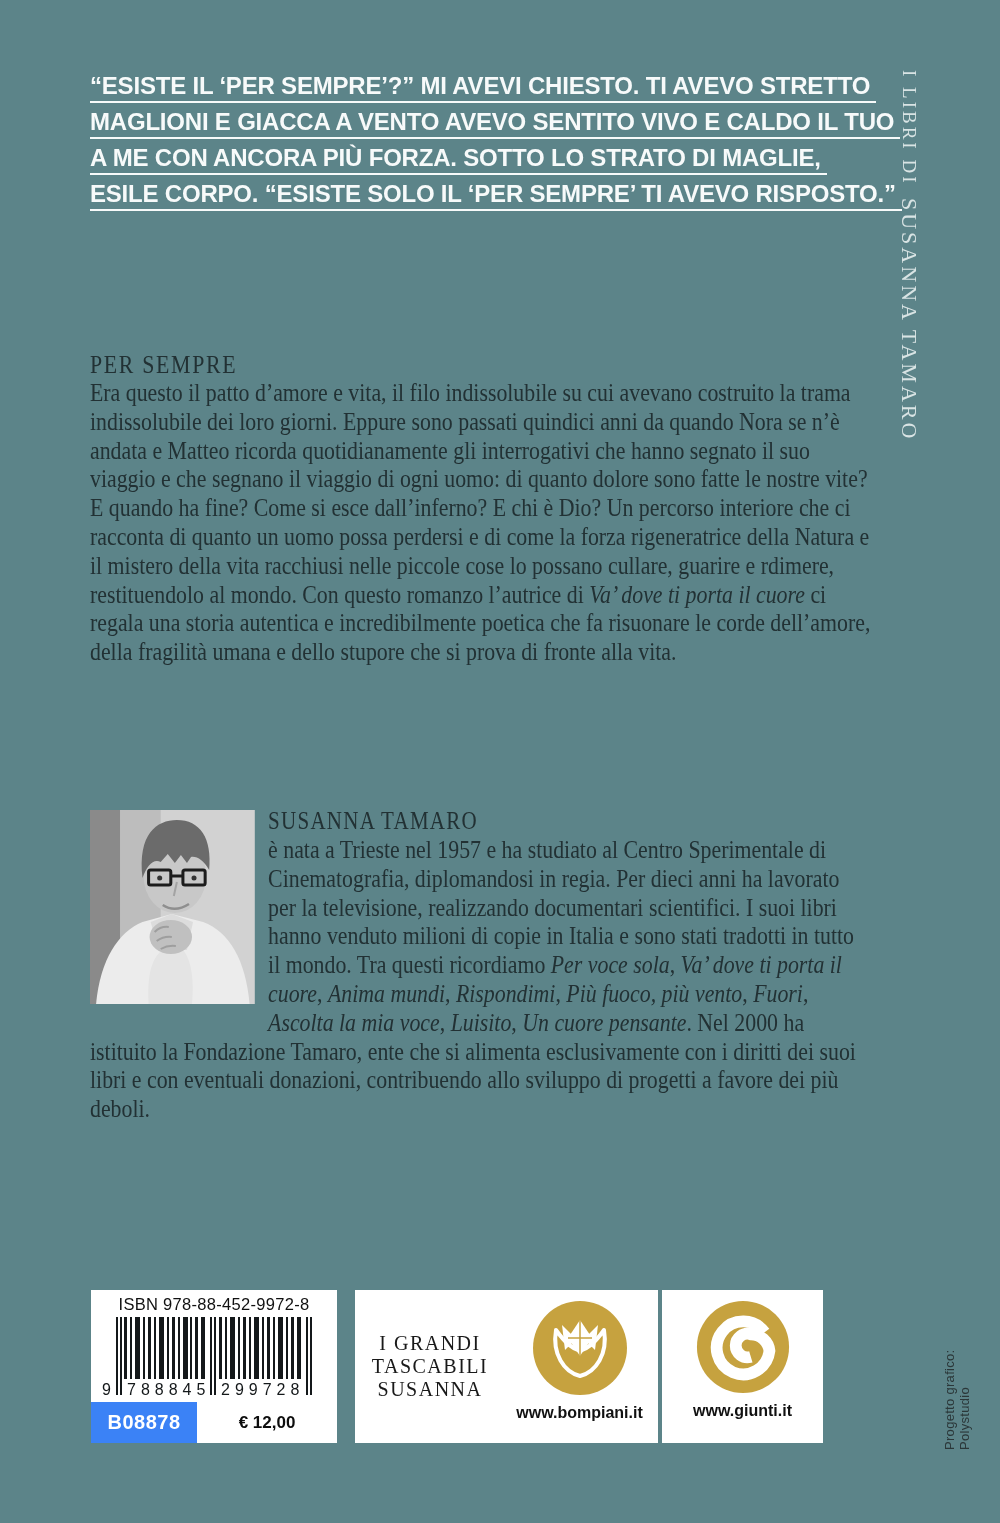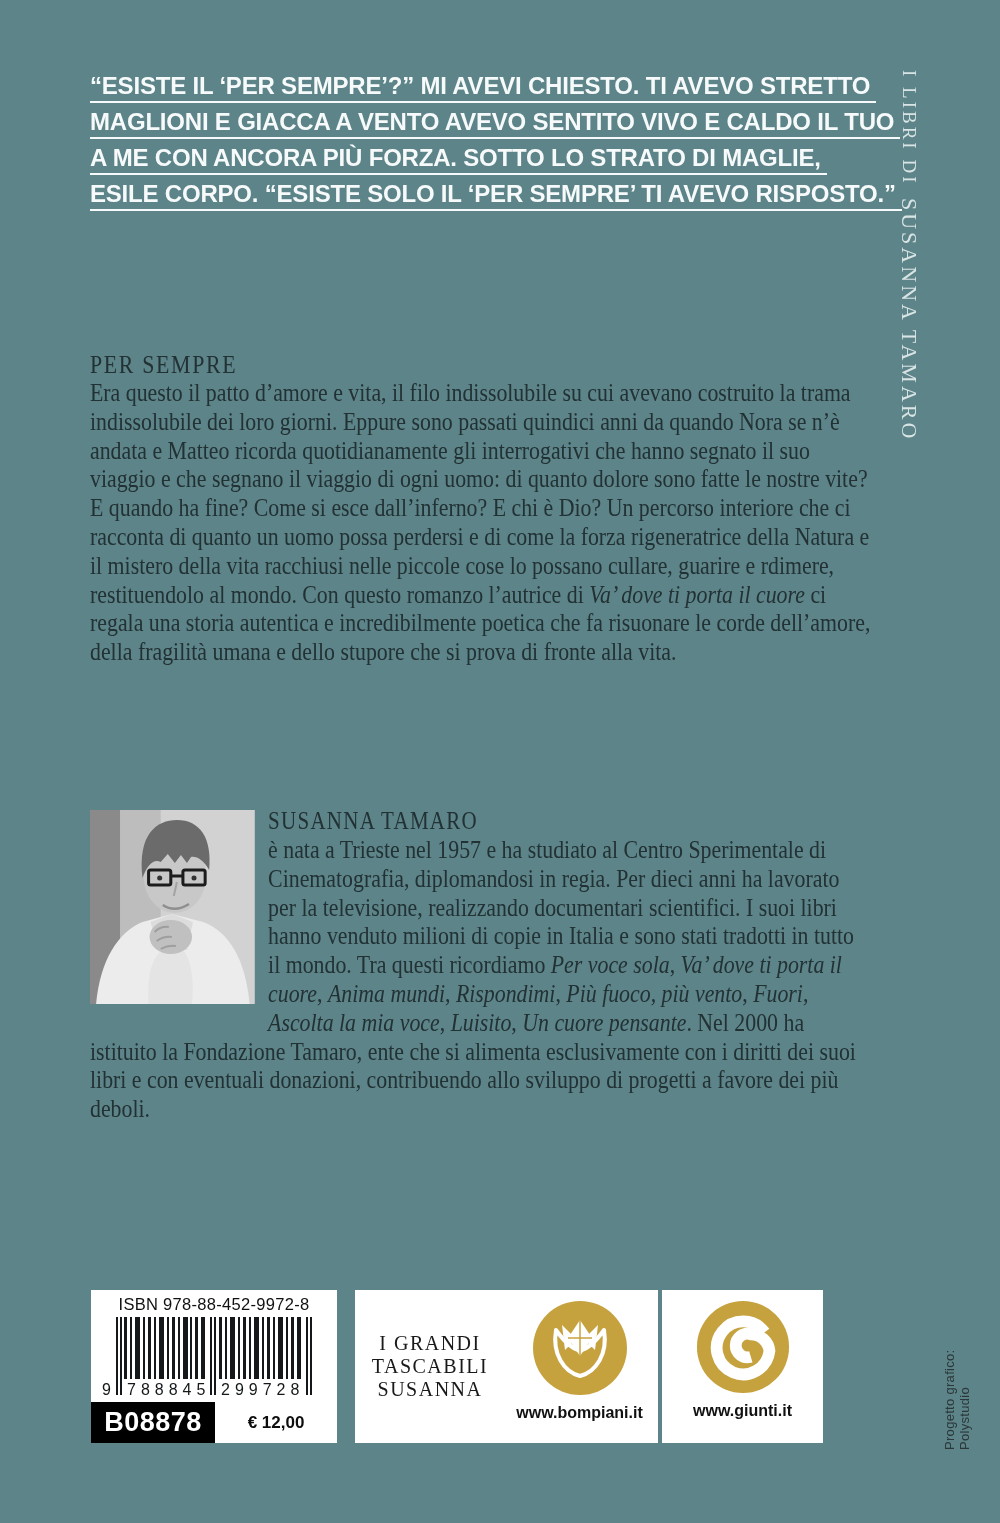--- a/index.html
+++ b/index.html
@@ -87,23 +87,23 @@
     font-family:"Liberation Sans", sans-serif;
     font-size:16.5px;color:#111;
     text-align:center;margin-top:5px;letter-spacing:0.3px;
   }
   .barcode-svg{display:block;margin:3px auto 0 auto;}
   .code-row{
     position:absolute;left:0;bottom:0;width:100%;height:41px;
     display:flex;font-family:"Liberation Sans", sans-serif;font-weight:700;
   }
   .code-cell{
-    width:124px;background:#000000;color:#fff;
+    width:106px;background:#3b82f6;color:#fff;
     display:flex;align-items:center;justify-content:center;
-    font-size:27px;letter-spacing:0.5px;
+    font-size:20px;letter-spacing:0.5px;
   }
   .price-cell{
     flex:1;background:#fff;color:#0d0d0d;
     display:flex;align-items:center;justify-content:center;
     font-size:17px;
   }
   .tascabili-box{
     left:347px;width:150px;
     display:flex;flex-direction:column;align-items:center;justify-content:center;margin-left:8px;
   }

